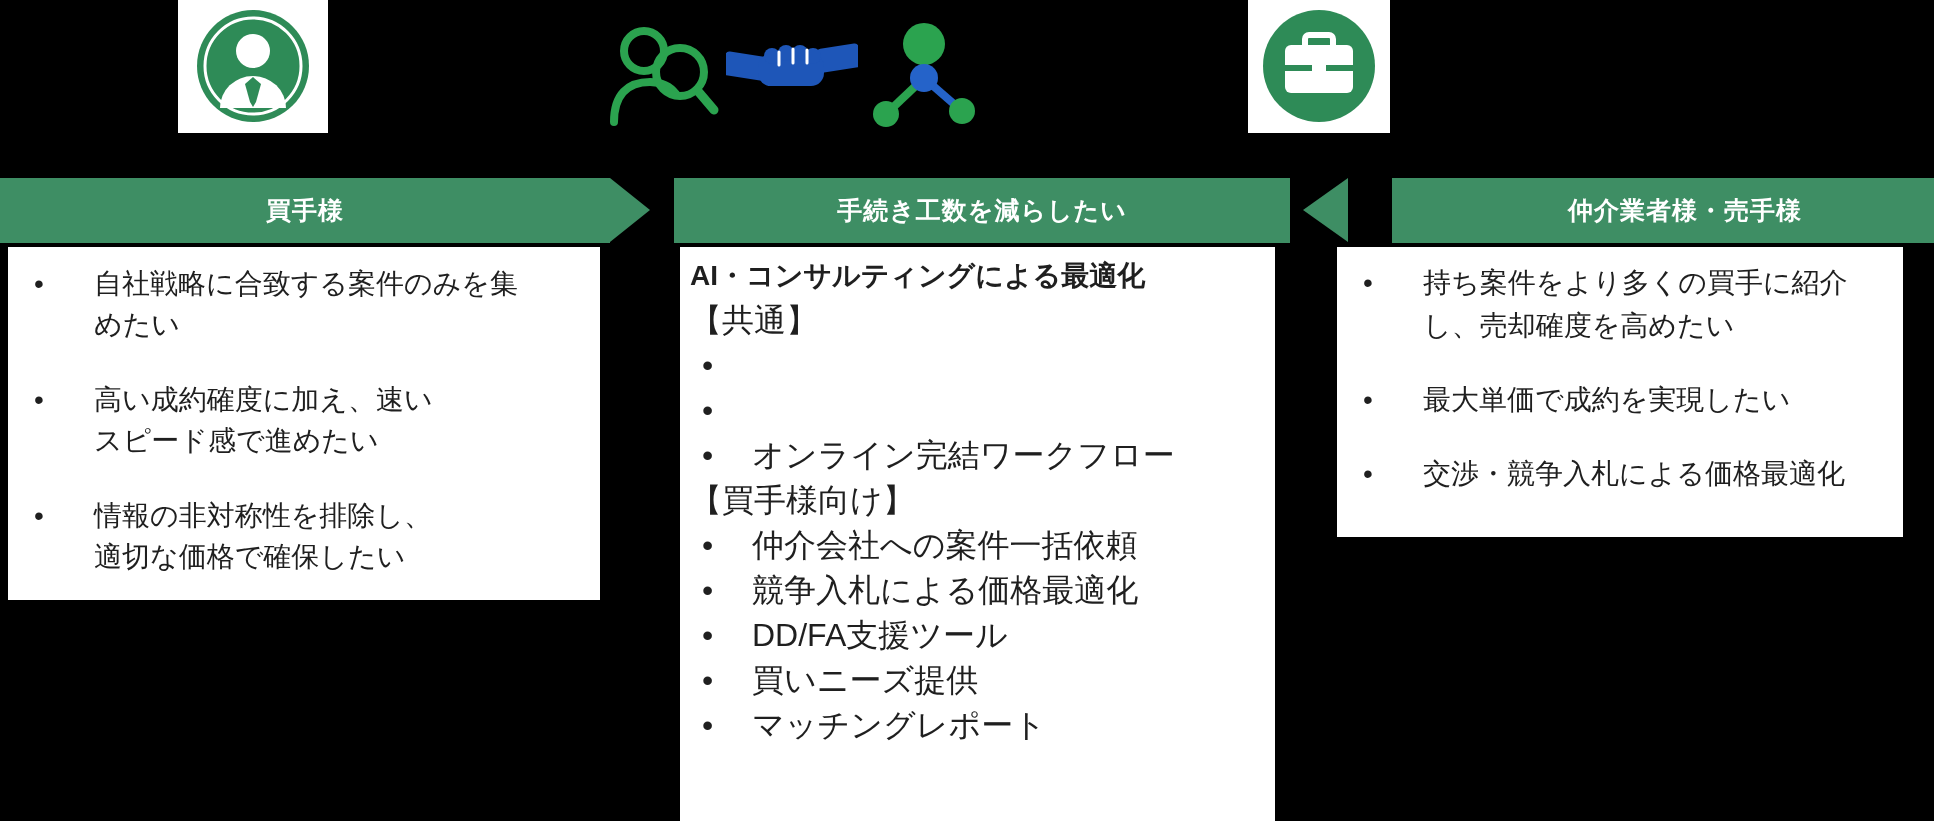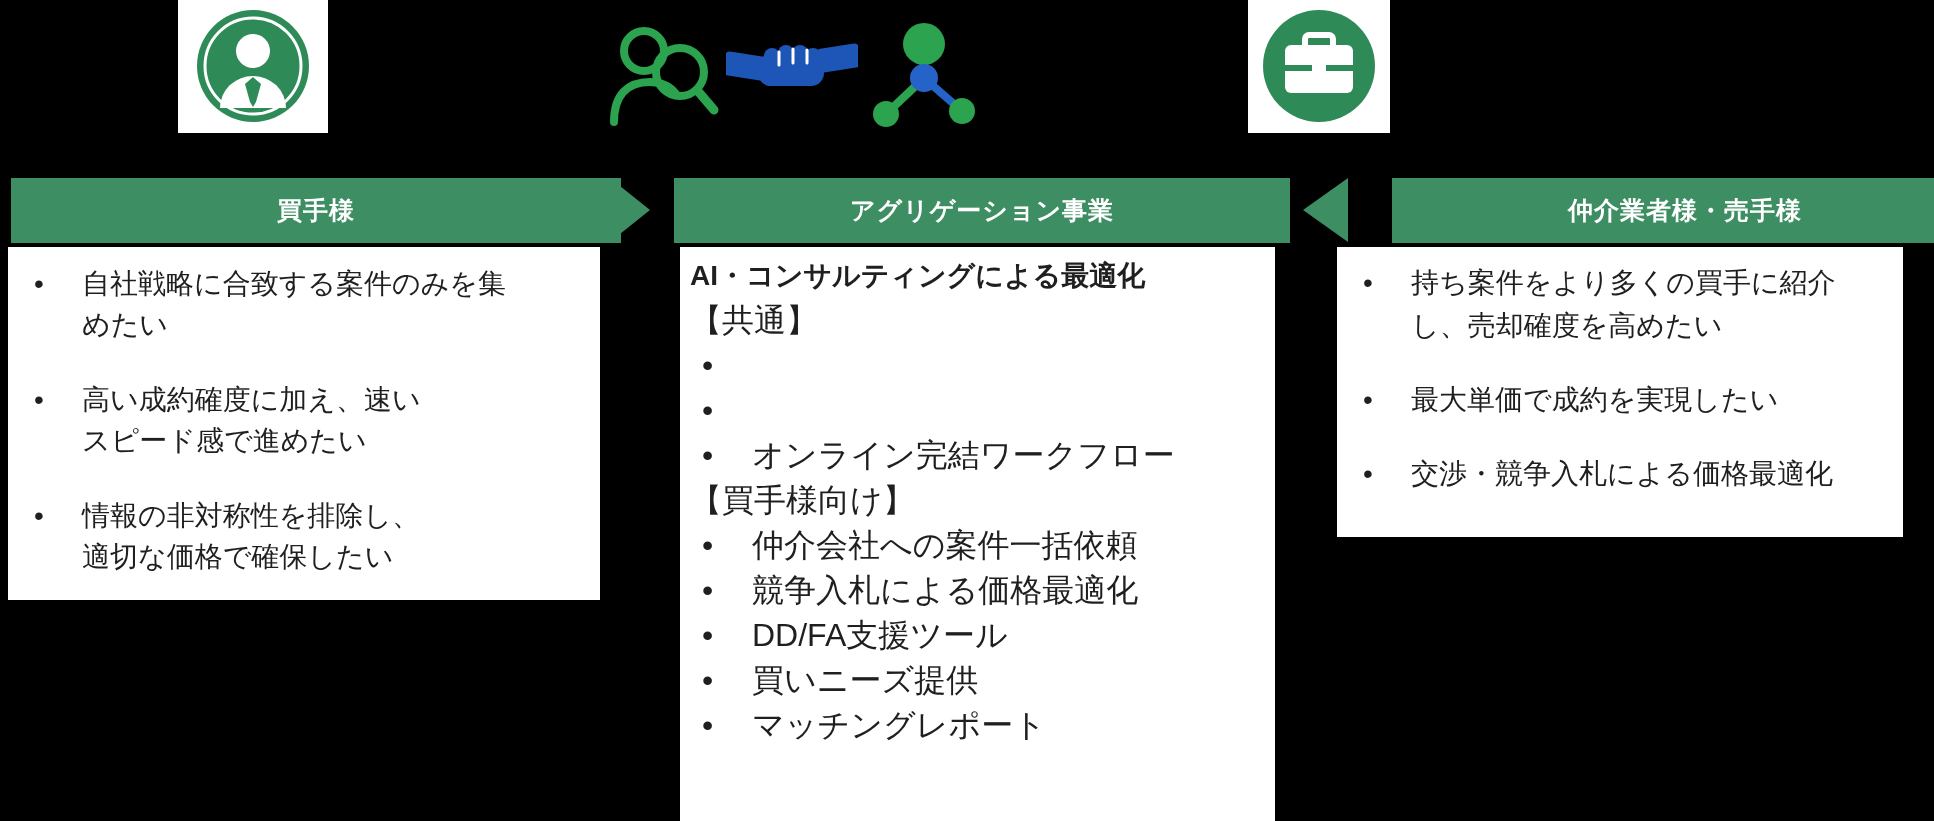--- a/index.html
+++ b/index.html
@@ -8,40 +8,40 @@
 
   
   .tile{position:absolute;top:0;height:133px;background:var(--panel,#fff);display:flex;align-items:center;justify-content:center;}
   .tile-left{left:178px;width:150px;}
   .tile-right{left:1248px;width:142px;}
 
   
   .banner{position:absolute;top:178px;height:65px;background:var(--banner-green,#3E8E64);
           display:flex;align-items:center;justify-content:center;}
   .banner-title{color:#fff;font-weight:bold;font-size:25px;letter-spacing:1px;}
-  .banner-left{left:11px;width:610px;}
+  .banner-left{left:0;width:610px;}
   .banner-center{left:674px;width:616px;}
   .banner-right{left:1392px;width:586px;}
   .arrow-right-tip{position:absolute;left:610px;top:178px;width:0;height:0;
       border-top:32.5px solid transparent;border-bottom:32.5px solid transparent;
       border-left:40px solid var(--banner-green,#3E8E64);}
   .arrow-left-tip{position:absolute;left:1303px;top:178px;width:0;height:0;
       border-top:32.5px solid transparent;border-bottom:32.5px solid transparent;
       border-right:45px solid var(--banner-green,#3E8E64);}
 
   
   .panel{position:absolute;top:247px;background:var(--panel,#fff);color:var(--text,#1F1F1F);}
   .panel-left{left:8px;width:592px;height:353px;padding:16px 6px 0 18px;box-sizing:border-box;}
   .panel-center{left:680px;width:595px;height:654px;padding:6px 4px 0 10px;box-sizing:border-box;}
   .panel-right{left:1337px;width:566px;height:290px;padding:14px 4px 0 18px;box-sizing:border-box;}
 
   .bullet{display:flex;font-size:28px;line-height:41px;margin-bottom:34px;}
   .panel-right .bullet{line-height:43px;margin-bottom:31px;}
   .bullet .mk{flex:0 0 48px;text-align:left;padding-left:8px;}
-  .bullet .tx{white-space:pre-line;}
+  .bullet .tx{white-space:pre-line;margin-left:12px;}
 
   .c-line{font-size:32px;line-height:45px;}
   .c-headline{font-weight:bold;font-size:28px;}
   .c-item{display:flex;}
   .c-item .mk{flex:0 0 50px;padding-left:12px;}
 
   
   svg{display:block;}
   .ic-green-f{fill:var(--icon-green,#2BA34F);}
   .ic-green-s{stroke:var(--icon-green,#2BA34F);fill:none;}
@@ -113,21 +113,21 @@
       <circle cx="100" cy="91" r="13" class="ic-green-f"></circle>
     </svg>
   </span>
 
   <div class="banner banner-left">
     <span class="banner-title">買手様</span>
   </div>
   <div class="arrow-right-tip"></div>
 
   <div class="banner banner-center">
-    <span class="banner-title">アグリゲーション事業</span>
+    <span class="banner-title">手続き工数を減らしたい</span>
   </div>
 
   <div class="arrow-left-tip"></div>
   <div class="banner banner-right">
     <span class="banner-title">仲介業者様・売手様</span>
   </div>
 
   <div class="panel panel-left">
     <div class="bullet">
       <span class="mk">•</span>

